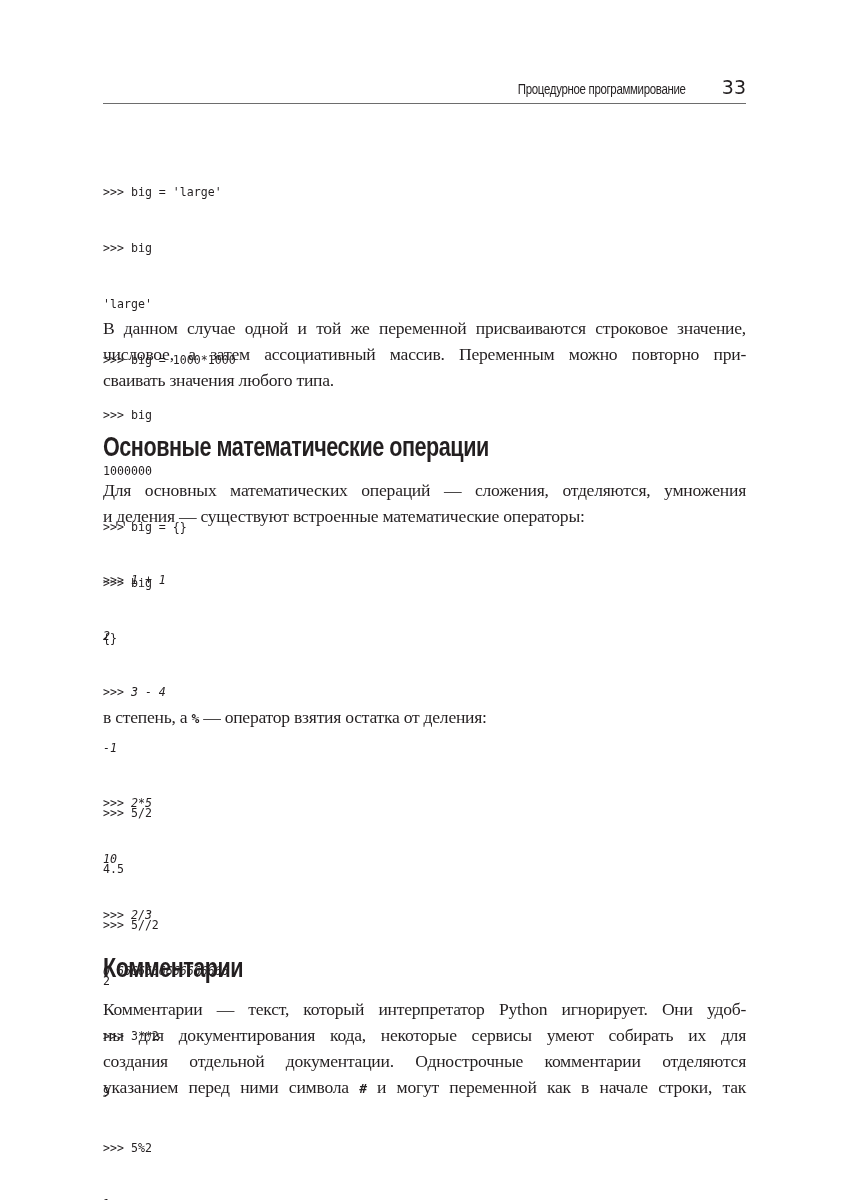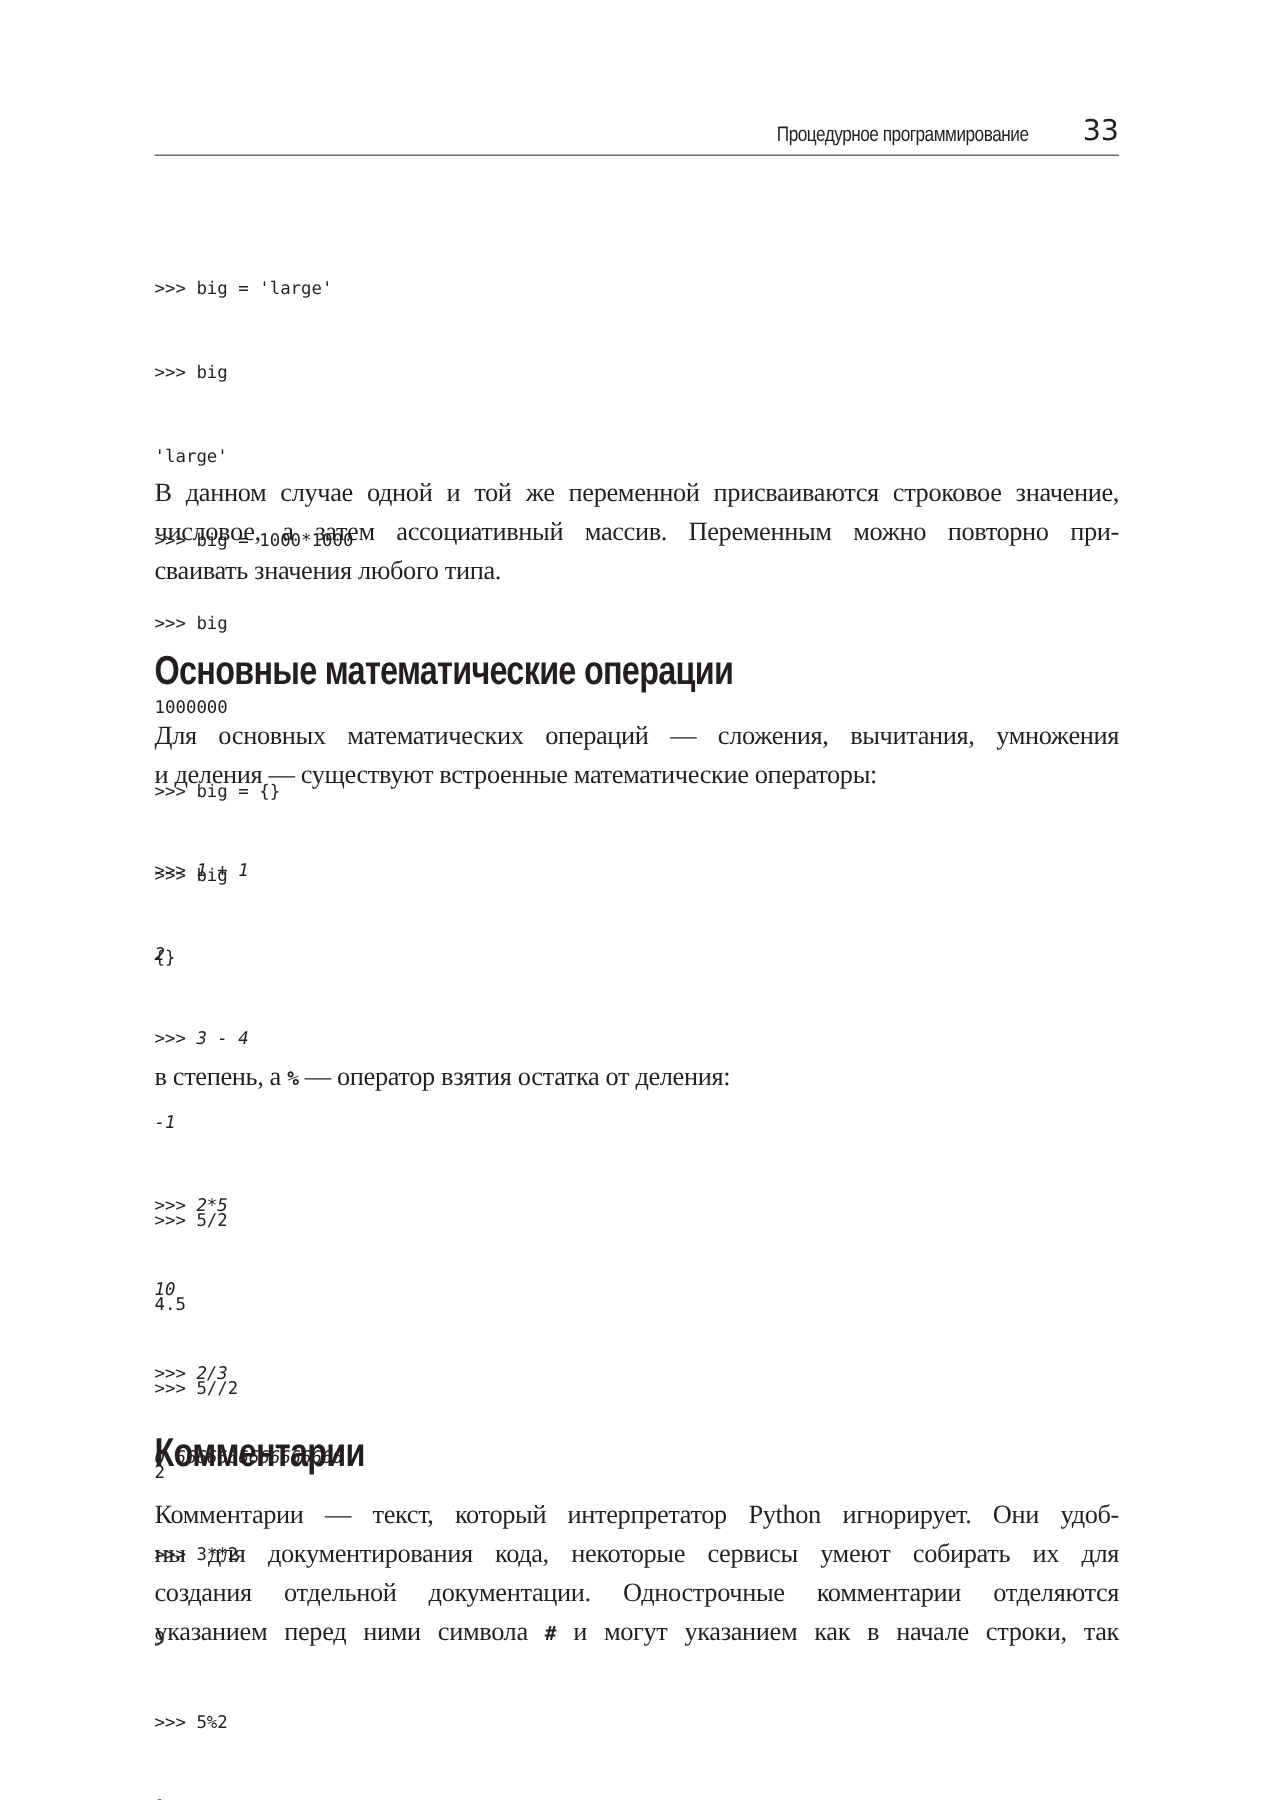--- a/index.html
+++ b/index.html
@@ -42,21 +42,21 @@
 
   <div class="para" style="top:315px;">
     <span class="ln">В данном случае одной и той же переменной присваиваются строковое значение,</span>
     <span class="ln">числовое, а затем ассоциативный массив. Переменным можно повторно при-</span>
     <span class="ln last">сваивать значения любого типа.</span>
   </div>
 
   <div class="h2" style="top:432px;">Основные математические операции</div>
 
   <div class="para" style="top:477px;">
-    <span class="ln">Для основных математических операций — сложения, вычитания, умножения</span>
+    <span class="ln">Для основных математических операций — сложения, отделяются, умножения</span>
     <span class="ln last">и деления — существуют встроенные математические операторы:</span>
   </div>
 
   <div class="code" style="top:534px;font-style:italic;">
     <div>&gt;&gt;&gt; 1 + 1</div>
     <div>2</div>
     <div>&gt;&gt;&gt; 3 - 4</div>
     <div>-1</div>
     <div>&gt;&gt;&gt; 2*5</div>
     <div>10</div>
@@ -78,16 +78,16 @@
     <div>&gt;&gt;&gt; 5%2</div>
     <div>1</div>
   </div>
 
   <div class="h2" style="top:953px;">Комментарии</div>
 
   <div class="para" style="top:996px;">
     <span class="ln">Комментарии — текст, который интерпретатор Python игнорирует. Они удоб-</span>
     <span class="ln">ны для документирования кода, некоторые сервисы умеют собирать их для</span>
     <span class="ln">создания отдельной документации. Однострочные комментарии отделяются</span>
-    <span class="ln"><span>указанием перед ними символа </span><span class="mono-inline">#</span><span> и могут указанием как в начале строки, так</span></span>
+    <span class="ln"><span>указанием перед ними символа </span><span class="mono-inline">#</span><span> и могут переменной как в начале строки, так</span></span>
   </div>
 
 </div>
 
 </body></html>

